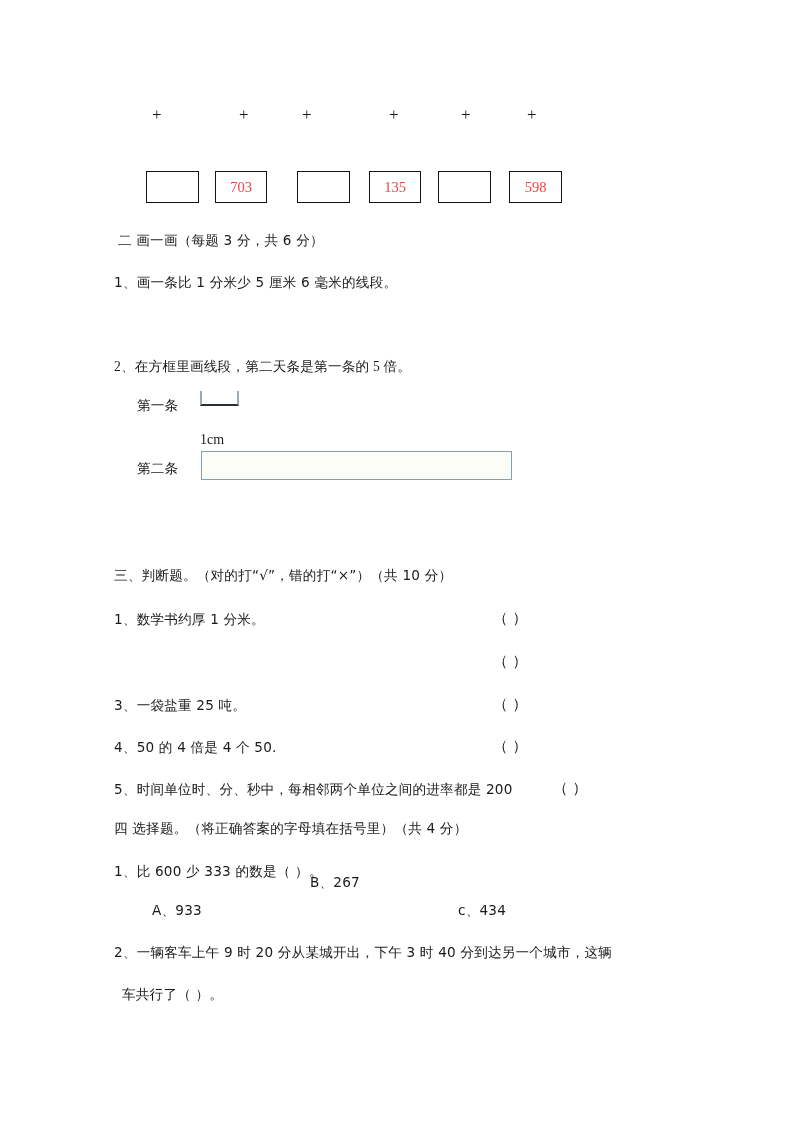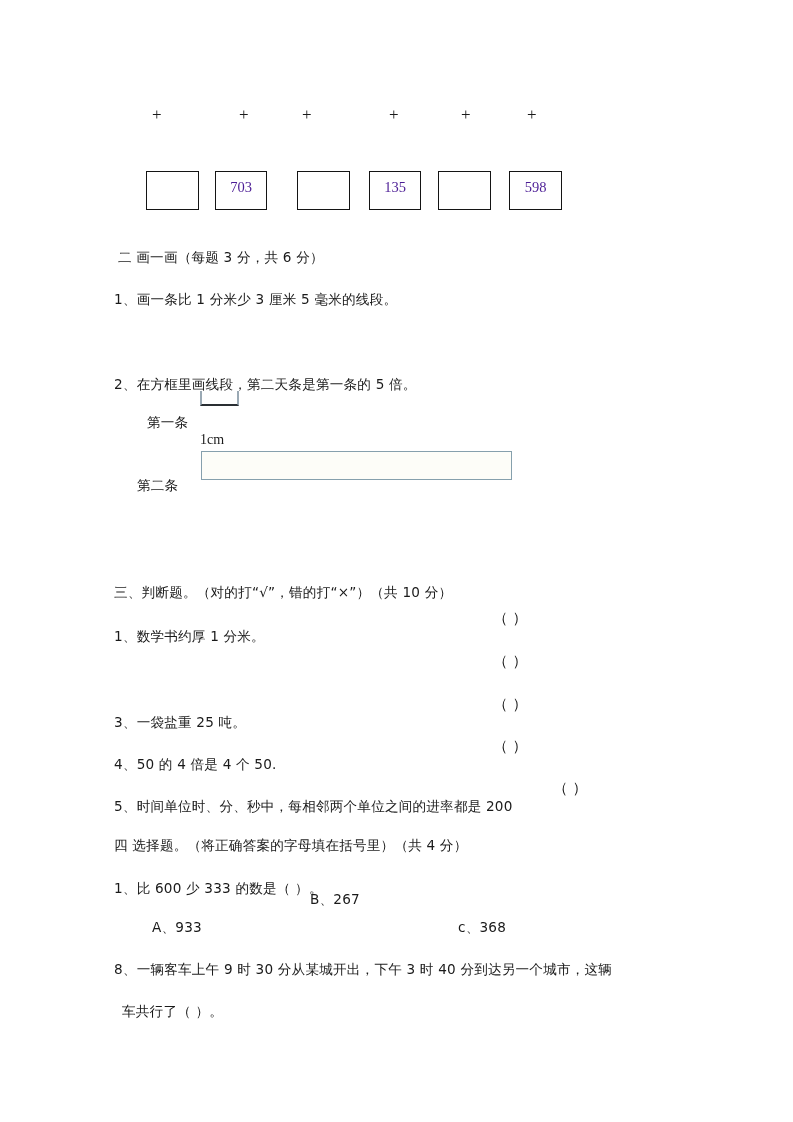--- a/index.html
+++ b/index.html
@@ -43,41 +43,41 @@
   .box-row {
     position: absolute;
     left: 0;
     top: 171px;
     width: 793px;
     height: 36px;
   }
   .num-box {
     position: absolute;
     top: 0;
-    height: 39px;
+    height: 32px;
     border: 1.4px solid #141414;
     background: #fff;
     box-sizing: border-box;
     font-size: 14.5px;
     line-height: 30px;
     text-align: center;
     font-family: "Liberation Serif", serif;
-    color: #4c1d95;
+    color: #ef4444;
   }
 
   
   .tline {
     position: absolute;
     font-size: 14.8px;
     line-height: 20px;
     white-space: nowrap;
     color: #1a1a1a;
     letter-spacing: 0.2px;
   }
-  .tline.cn { font-family: "DejaVu Sans", "Liberation Sans", sans-serif; font-size: 13.6px; margin-top: 17px; }
+  .tline.cn { font-family: "DejaVu Sans", "Liberation Sans", sans-serif; font-size: 13.6px; }
   .sec-head { font-size: 15px; }
 
   .paren {
     position: absolute;
     font-size: 14.8px;
     line-height: 20px;
     color: #1a1a1a;
     font-family: "DejaVu Sans", "Liberation Sans", sans-serif;
   }
 
@@ -134,25 +134,25 @@
     <div class="num-box" style="left:146px; width:53px;"></div>
     <div class="num-box" style="left:215px; width:52px;">703</div>
     <div class="num-box" style="left:297px; width:53px;"></div>
     <div class="num-box" style="left:369px; width:52px;">135</div>
     <div class="num-box" style="left:438px; width:53px;"></div>
     <div class="num-box" style="left:509px; width:53px;">598</div>
   </div>
 
   <div class="tline cn sec-head" style="left:118px; top:230px;">二   画一画（每题 3 分，共 6 分）</div>
 
-  <div class="tline cn" style="left:114px; top:272px;">1、画一条比 1 分米少 3 厘米 5 毫米的线段。</div>
+  <div class="tline cn" style="left:114px; top:272px;">1、画一条比 1 分米少 5 厘米 6 毫米的线段。</div>
 
-  <div class="tline cn" style="left:114px; top:357px;">2、在方框里画线段，第二天条是第一条的 5 倍。</div>
+  <div class="tline cn" style="left:114px; top:357px;font-family:Liberation Serif, serif;">2、在方框里画线段，第二天条是第一条的 5 倍。</div>
 
-  <div class="tline cn" style="left:147px; top:395px;">第一条</div>
+  <div class="tline cn" style="left:137px; top:395px;">第一条</div>
   <div class="seg-first"></div>
 
   <div class="cm-label">1cm</div>
 
   <div class="tline cn" style="left:137px; top:458px;">第二条</div>
   <div class="seg-second-box"></div>
 
   <div class="tline cn sec-head" style="left:114px; top:565px;">三、判断题。（对的打“√”，错的打“×”）（共 10 分）</div>
 
   <div class="tline cn" style="left:114px; top:609px;">1、数学书约厚 1 分米。</div>
@@ -168,18 +168,18 @@
 
   <div class="tline cn" style="left:114px; top:779px;">5、时间单位时、分、秒中，每相邻两个单位之间的进率都是 200</div>
   <div class="paren" style="left:553px; top:778px;">（    ）</div>
 
   <div class="tline cn sec-head" style="left:114px; top:818px;">四  选择题。（将正确答案的字母填在括号里）（共 4 分）</div>
 
   <div class="tline cn" style="left:114px; top:861px;">1、比 600 少 333 的数是（    ）。</div>
 
   <div class="tline cn" style="left:152px; top:900px;">A、933</div>
   <div class="tline cn" style="left:310px; top:872px;">B、267</div>
-  <div class="tline cn" style="left:458px; top:900px;">c、368</div>
+  <div class="tline cn" style="left:458px; top:900px;">c、434</div>
 
-  <div class="tline cn" style="left:114px; top:942px;">8、一辆客车上午 9 时 30 分从某城开出，下午 3 时 40 分到达另一个城市，这辆</div>
+  <div class="tline cn" style="left:114px; top:942px;">2、一辆客车上午 9 时 20 分从某城开出，下午 3 时 40 分到达另一个城市，这辆</div>
   <div class="tline cn" style="left:122px; top:984px;">车共行了（    ）。</div>
 
 </div>
 
 </body></html>

